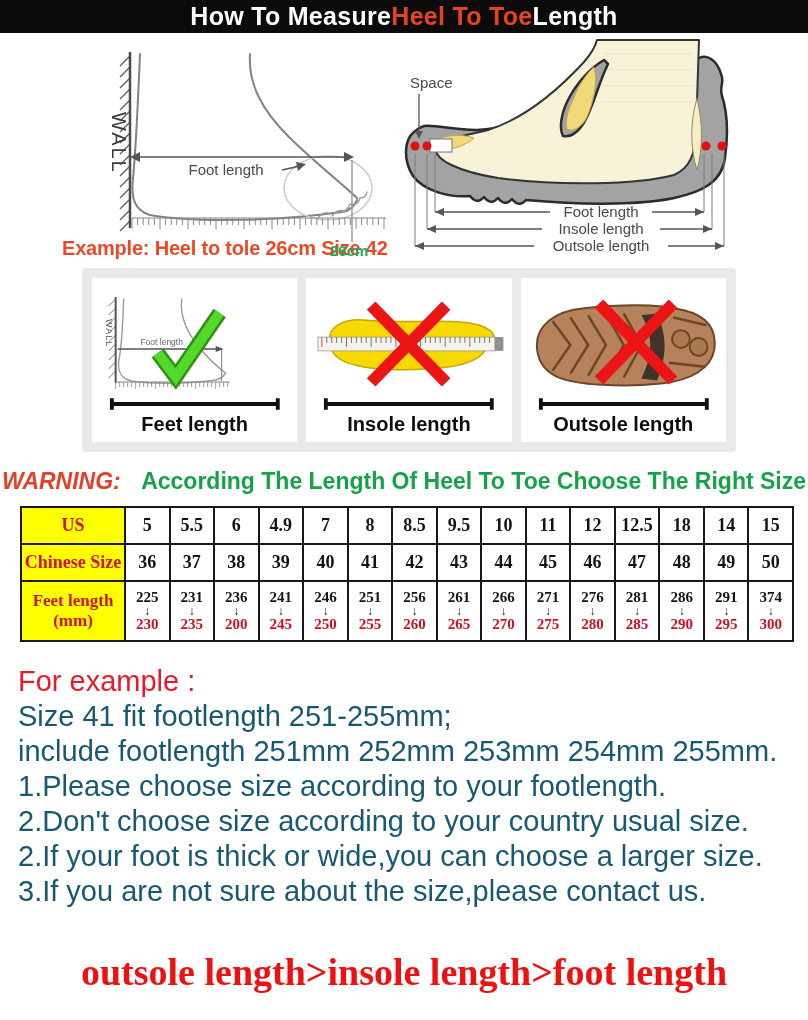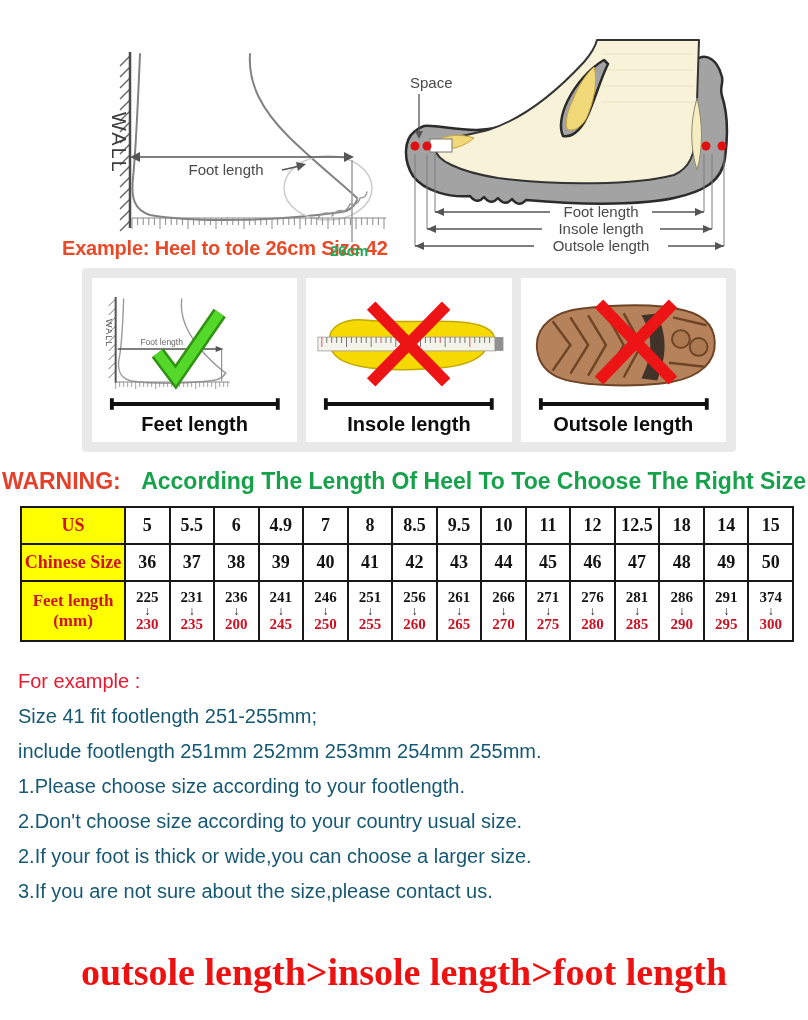--- a/index.html
+++ b/index.html
@@ -57,54 +57,59 @@
   .tape{fill:#f4f4ec;stroke:#999;stroke-width:.8;}
   .tape-tip{fill:#909090;}
   .sole-brown{fill:#b5825b;stroke:#6f4526;stroke-width:2;}
   .tread{fill:none;stroke:#6f4526;stroke-width:2.5;}
   .sole-dark{fill:#41332a;}
   .lug{fill:#aa794f;stroke:#6f4526;stroke-width:2;}
 
   
   .warning-line{position:absolute;top:468px;left:0;width:808px;text-align:center;
                 font-size:23px;font-weight:bold;white-space:nowrap;}
-  .warn-prefix{color:var(--c-warn-red);}
+  .warn-prefix{color:var(--c-warn-red);font-style:italic;}
   .warn-msg{color:var(--c-warn-green);margin-left:14px;}
 
   
   .size-table{position:absolute;left:20px;top:506px;width:774px;border-collapse:collapse;
               table-layout:fixed;text-align:center;font-family:"Liberation Serif",serif;}
   .size-table td{border:2px solid #181818;font-weight:bold;padding:0;}
   .col-label{width:104px;}
   #row-us td,#row-cn td{height:35px;font-size:18px;}
   .lbl{background:var(--c-yellow);color:var(--c-table-red);font-size:18px;}
   .num{color:#141414;}
   #row-mm td{height:58px;}
   .lbl-mm{font-size:17px;line-height:1.15;}
   .range{font-size:15px;line-height:1.08;color:#141414;}
   .range .arrow{font-size:12px;line-height:.9;}
   .range .to{color:var(--c-range-red);}
 
   
   .notes{position:absolute;left:18px;top:664px;}
-  .note-line{font-size:20px;line-height:35px;white-space:nowrap;}
+  .note-line{font-size:29px;line-height:35px;white-space:nowrap;}
   .note-red{color:var(--c-note-red);}
   .note-teal{color:var(--c-teal);}
   .note-line + .note-red{margin-top:5px;}
 
   
   .footer-line{position:absolute;top:950px;left:0;width:808px;text-align:center;
                font-family:"Liberation Serif",serif;font-weight:bold;font-size:38px;
                color:var(--c-footer-red);white-space:nowrap;}
 </style>
 </head>
 <body>
 
 <div class="page">
 
+  <div class="title-bar">
+    <span>How To Measure </span>
+      <span class="t-hl">Heel To Toe</span>
+      <span> Length</span>
+  </div>
 
   <svg class="diag-left" viewBox="0 0 352 208">
     <g id="wall-hatch">
         <line x1="74" y1="26" x2="84" y2="16" stroke="#666" stroke-width="1.5"></line>
         <line x1="74" y1="37" x2="84" y2="27" stroke="#666" stroke-width="1.5"></line>
         <line x1="74" y1="48" x2="84" y2="38" stroke="#666" stroke-width="1.5"></line>
         <line x1="74" y1="59" x2="84" y2="49" stroke="#666" stroke-width="1.5"></line>
         <line x1="74" y1="70" x2="84" y2="60" stroke="#666" stroke-width="1.5"></line>
         <line x1="74" y1="81" x2="84" y2="71" stroke="#666" stroke-width="1.5"></line>
         <line x1="74" y1="92" x2="84" y2="82" stroke="#666" stroke-width="1.5"></line>

